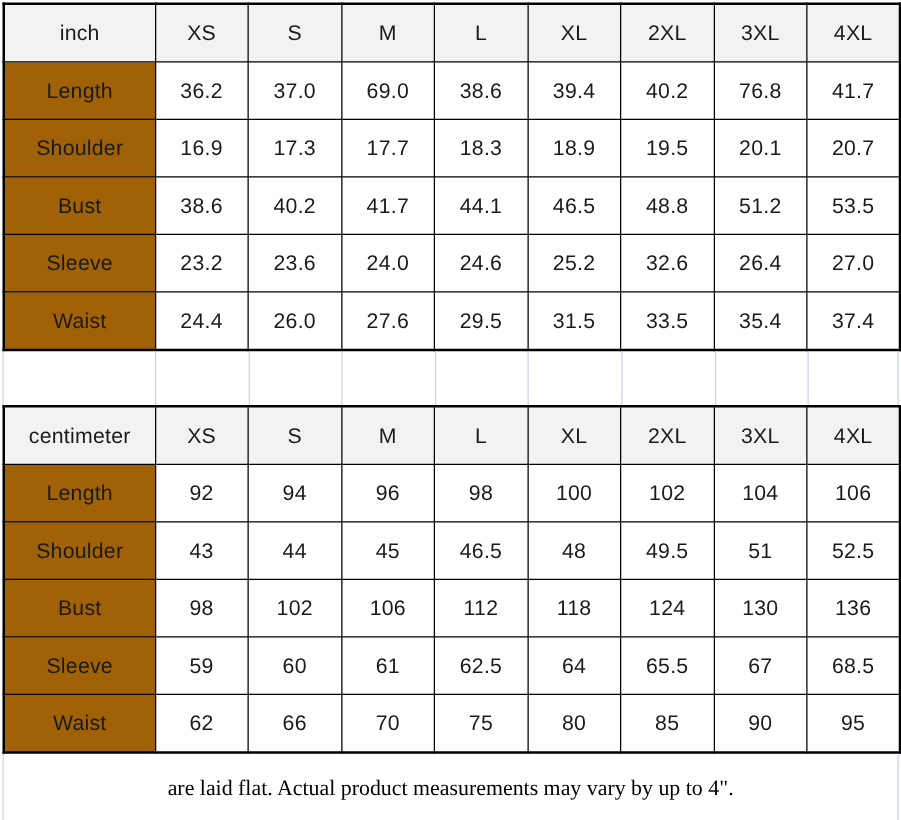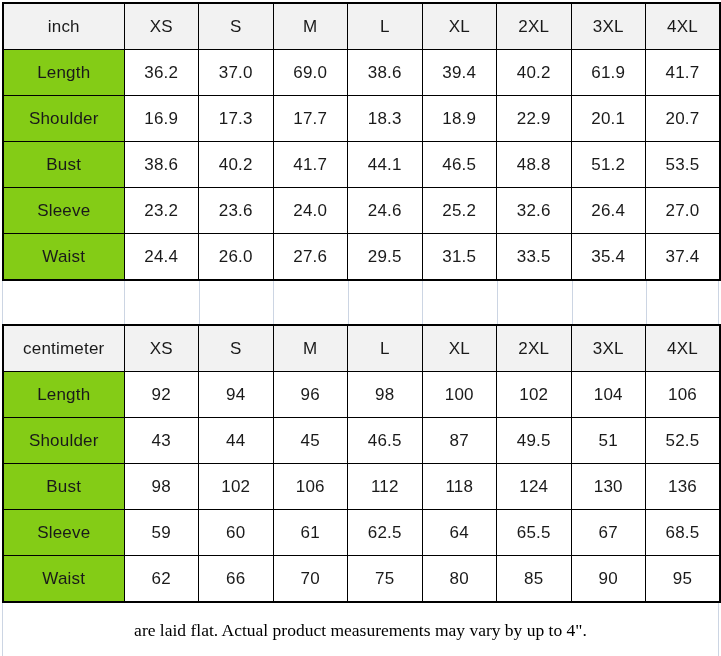--- a/index.html
+++ b/index.html
@@ -36,21 +36,21 @@
     font-size: 17px;
     font-weight: 400;
     padding: 0;
     background: #ffffff;
     letter-spacing: 0.2px;
   }
   table.size-table thead th {
     background: #f2f2f2;
   }
   table.size-table tbody th.rowlabel {
-    background: #84cc16;
+    background: #a16207;
     font-weight: 400;
   }
   col.label-col { width: 121px; }
   col.data-col  { width: 74.5px; }
 
   
   .gap-strip {
     display: flex;
     width: 717px;
     margin-left: 2px;
@@ -120,31 +120,31 @@
     </thead>
     <tbody>
         <tr>
           <th class="rowlabel">Length</th>
           <td>36.2</td>
           <td>37.0</td>
           <td>69.0</td>
           <td>38.6</td>
           <td>39.4</td>
           <td>40.2</td>
-          <td>61.9</td>
+          <td>76.8</td>
           <td>41.7</td>
         </tr>
         <tr>
           <th class="rowlabel">Shoulder</th>
           <td>16.9</td>
           <td>17.3</td>
           <td>17.7</td>
           <td>18.3</td>
           <td>18.9</td>
-          <td>22.9</td>
+          <td>19.5</td>
           <td>20.1</td>
           <td>20.7</td>
         </tr>
         <tr>
           <th class="rowlabel">Bust</th>
           <td>38.6</td>
           <td>40.2</td>
           <td>41.7</td>
           <td>44.1</td>
           <td>46.5</td>
@@ -225,21 +225,21 @@
           <td>102</td>
           <td>104</td>
           <td>106</td>
         </tr>
         <tr>
           <th class="rowlabel">Shoulder</th>
           <td>43</td>
           <td>44</td>
           <td>45</td>
           <td>46.5</td>
-          <td>87</td>
+          <td>48</td>
           <td>49.5</td>
           <td>51</td>
           <td>52.5</td>
         </tr>
         <tr>
           <th class="rowlabel">Bust</th>
           <td>98</td>
           <td>102</td>
           <td>106</td>
           <td>112</td>

